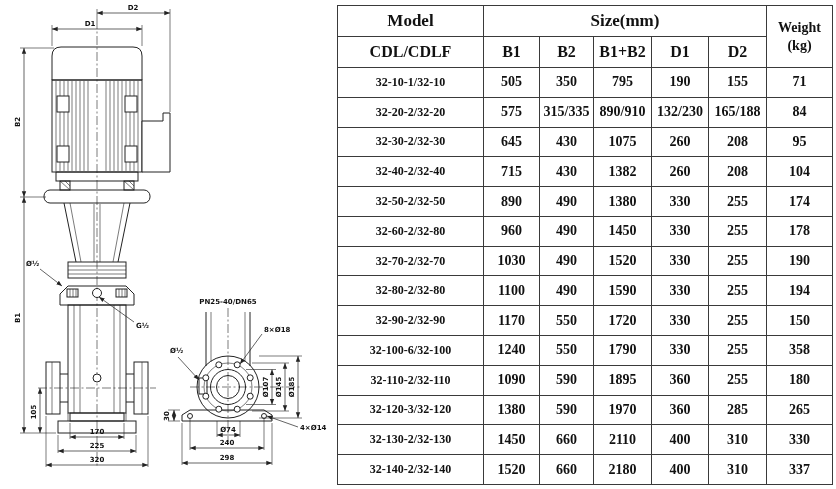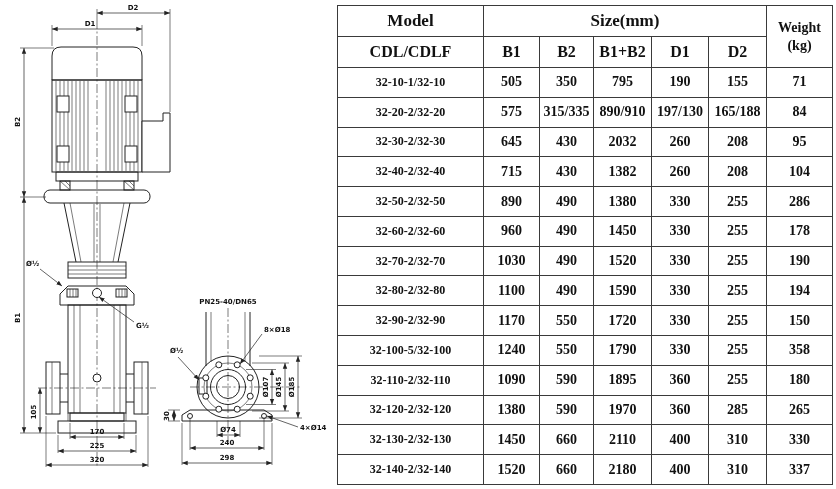--- a/index.html
+++ b/index.html
@@ -223,53 +223,53 @@
           <td class="val">795</td>
           <td class="val">190</td>
           <td class="val">155</td>
           <td class="val">71</td>
         </tr>
         <tr>
           <td class="model">32-20-2/32-20</td>
           <td class="val">575</td>
           <td class="val">315/335</td>
           <td class="val">890/910</td>
-          <td class="val">197/130</td>
+          <td class="val">132/230</td>
           <td class="val">165/188</td>
           <td class="val">84</td>
         </tr>
         <tr>
           <td class="model">32-30-2/32-30</td>
           <td class="val">645</td>
           <td class="val">430</td>
-          <td class="val">2032</td>
+          <td class="val">1075</td>
           <td class="val">260</td>
           <td class="val">208</td>
           <td class="val">95</td>
         </tr>
         <tr>
           <td class="model">32-40-2/32-40</td>
           <td class="val">715</td>
           <td class="val">430</td>
           <td class="val">1382</td>
           <td class="val">260</td>
           <td class="val">208</td>
           <td class="val">104</td>
         </tr>
         <tr>
           <td class="model">32-50-2/32-50</td>
           <td class="val">890</td>
           <td class="val">490</td>
           <td class="val">1380</td>
           <td class="val">330</td>
           <td class="val">255</td>
-          <td class="val">286</td>
-        </tr>
-        <tr>
-          <td class="model">32-60-2/32-60</td>
+          <td class="val">174</td>
+        </tr>
+        <tr>
+          <td class="model">32-60-2/32-80</td>
           <td class="val">960</td>
           <td class="val">490</td>
           <td class="val">1450</td>
           <td class="val">330</td>
           <td class="val">255</td>
           <td class="val">178</td>
         </tr>
         <tr>
           <td class="model">32-70-2/32-70</td>
           <td class="val">1030</td>
@@ -291,39 +291,39 @@
         <tr>
           <td class="model">32-90-2/32-90</td>
           <td class="val">1170</td>
           <td class="val">550</td>
           <td class="val">1720</td>
           <td class="val">330</td>
           <td class="val">255</td>
           <td class="val">150</td>
         </tr>
         <tr>
-          <td class="model">32-100-5/32-100</td>
+          <td class="model">32-100-6/32-100</td>
           <td class="val">1240</td>
           <td class="val">550</td>
           <td class="val">1790</td>
           <td class="val">330</td>
           <td class="val">255</td>
           <td class="val">358</td>
         </tr>
         <tr>
           <td class="model">32-110-2/32-110</td>
           <td class="val">1090</td>
           <td class="val">590</td>
           <td class="val">1895</td>
           <td class="val">360</td>
           <td class="val">255</td>
           <td class="val">180</td>
         </tr>
         <tr>
-          <td class="model">32-120-2/32-120</td>
+          <td class="model">32-120-3/32-120</td>
           <td class="val">1380</td>
           <td class="val">590</td>
           <td class="val">1970</td>
           <td class="val">360</td>
           <td class="val">285</td>
           <td class="val">265</td>
         </tr>
         <tr>
           <td class="model">32-130-2/32-130</td>
           <td class="val">1450</td>

